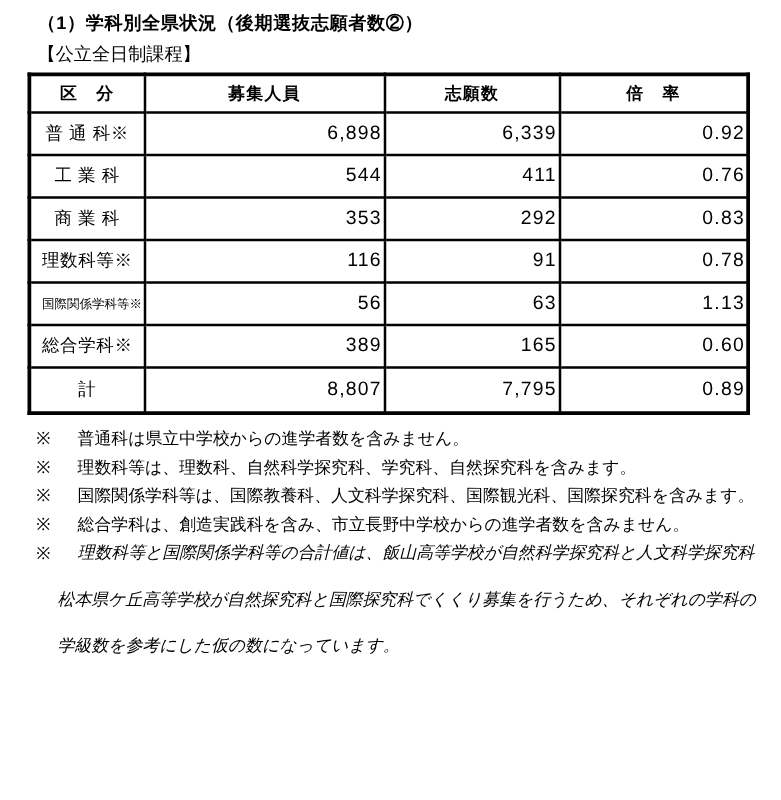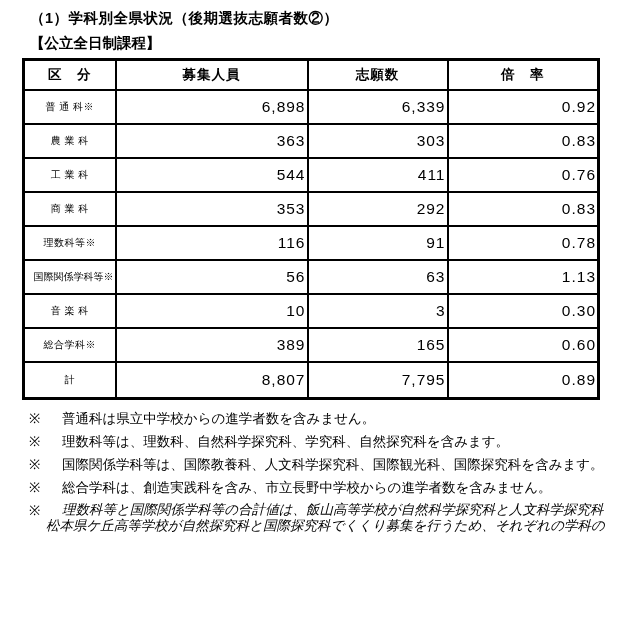--- a/index.html
+++ b/index.html
@@ -17,21 +17,21 @@
   .title {
     padding: 9px 0 0 30px;
     font-size: 14.5px;
     font-weight: bold;
     letter-spacing: 0.5px;
     white-space: nowrap;
   }
   .subtitle {
     padding: 6px 0 0 30px;
     font-size: 14.5px;
-    font-weight: bold;
+    font-weight: normal;
     white-space: nowrap;
   }
 
   table.data-table {
     margin: 5px 0 0 22px;
     border-collapse: collapse;
     table-layout: fixed;
     width: 575px;
     border: 3px solid #000;
   }
@@ -44,21 +44,21 @@
     height: 30px;
     font-size: 13.5px;
     font-weight: bold;
     text-align: center;
     letter-spacing: 1px;
     margin-top: 12px;
   }
   .data-table td { height: 34px; }
   td.cell-label {
     text-align: center;
-    font-size: 10px;
+    font-size: 14px;
     letter-spacing: 0.5px;
     padding: 0 1px;
   }
   td.cell-label.small { font-size: 10px; letter-spacing: 0; text-align: right; }
   td.cell-num {
     text-align: right;
     font-size: 15.5px;
     letter-spacing: 1px;
   }
   tr.total-row td { height: 37px; }
@@ -76,21 +76,21 @@
     flex: 0 0 33px;
     width: 33px;
     line-height: 17px;
   }
   .footnote-text { flex: 1 1 auto; min-width: 0; }
   .footnote-line {
     white-space: nowrap;
     line-height: 17px;
   }
   .footnote.multi .footnote-line { line-height: 15.5px; font-style: italic; }
-  .footnote.multi .footnote-line.cont { margin-left: -16px; }
+  .footnote.multi .footnote-line.cont { margin-left: -16px; margin-top: 22px; }
 </style>
 </head>
 <body>
 
 <div class="page">
   <div class="title">（1）学科別全県状況（後期選抜志願者数②）</div>
   <div class="subtitle">【公立全日制課程】</div>
 
   <table class="data-table">
     <colgroup>
@@ -108,26 +108,20 @@
       </tr>
     </thead>
     <tbody id="table-body">
         <tr>
           <td class="cell-label">普 通 科※</td>
           <td class="cell-num">6,898</td>
           <td class="cell-num">6,339</td>
           <td class="cell-num">0.92</td>
         </tr>
         <tr>
-          <td class="cell-label">農 業 科</td>
-          <td class="cell-num">363</td>
-          <td class="cell-num">303</td>
-          <td class="cell-num">0.83</td>
-        </tr>
-        <tr>
           <td class="cell-label">工 業 科</td>
           <td class="cell-num">544</td>
           <td class="cell-num">411</td>
           <td class="cell-num">0.76</td>
         </tr>
         <tr>
           <td class="cell-label">商 業 科</td>
           <td class="cell-num">353</td>
           <td class="cell-num">292</td>
           <td class="cell-num">0.83</td>
@@ -136,26 +130,20 @@
           <td class="cell-label">理数科等※</td>
           <td class="cell-num">116</td>
           <td class="cell-num">91</td>
           <td class="cell-num">0.78</td>
         </tr>
         <tr>
           <td class="cell-label small">国際関係学科等※</td>
           <td class="cell-num">56</td>
           <td class="cell-num">63</td>
           <td class="cell-num">1.13</td>
-        </tr>
-        <tr>
-          <td class="cell-label">音 楽 科</td>
-          <td class="cell-num">10</td>
-          <td class="cell-num">3</td>
-          <td class="cell-num">0.30</td>
         </tr>
         <tr>
           <td class="cell-label">総合学科※</td>
           <td class="cell-num">389</td>
           <td class="cell-num">165</td>
           <td class="cell-num">0.60</td>
         </tr>
         <tr class="total-row">
           <td class="cell-label">計</td>
           <td class="cell-num">8,807</td>
@@ -188,16 +176,17 @@
         <span class="footnote-marker">※</span>
         <div class="footnote-text">
           <div class="footnote-line">総合学科は、創造実践科を含み、市立長野中学校からの進学者数を含みません。</div>
         </div>
       </div>
       <div class="footnote multi">
         <span class="footnote-marker">※</span>
         <div class="footnote-text">
           <div class="footnote-line">理数科等と国際関係学科等の合計値は、飯山高等学校が自然科学探究科と人文科学探究科</div>
           <div class="footnote-line cont">松本県ケ丘高等学校が自然探究科と国際探究科でくくり募集を行うため、それぞれの学科の</div>
+          <div class="footnote-line cont">学級数を参考にした仮の数になっています。</div>
         </div>
       </div>
     </div>
 </div>
 
 </body></html>

